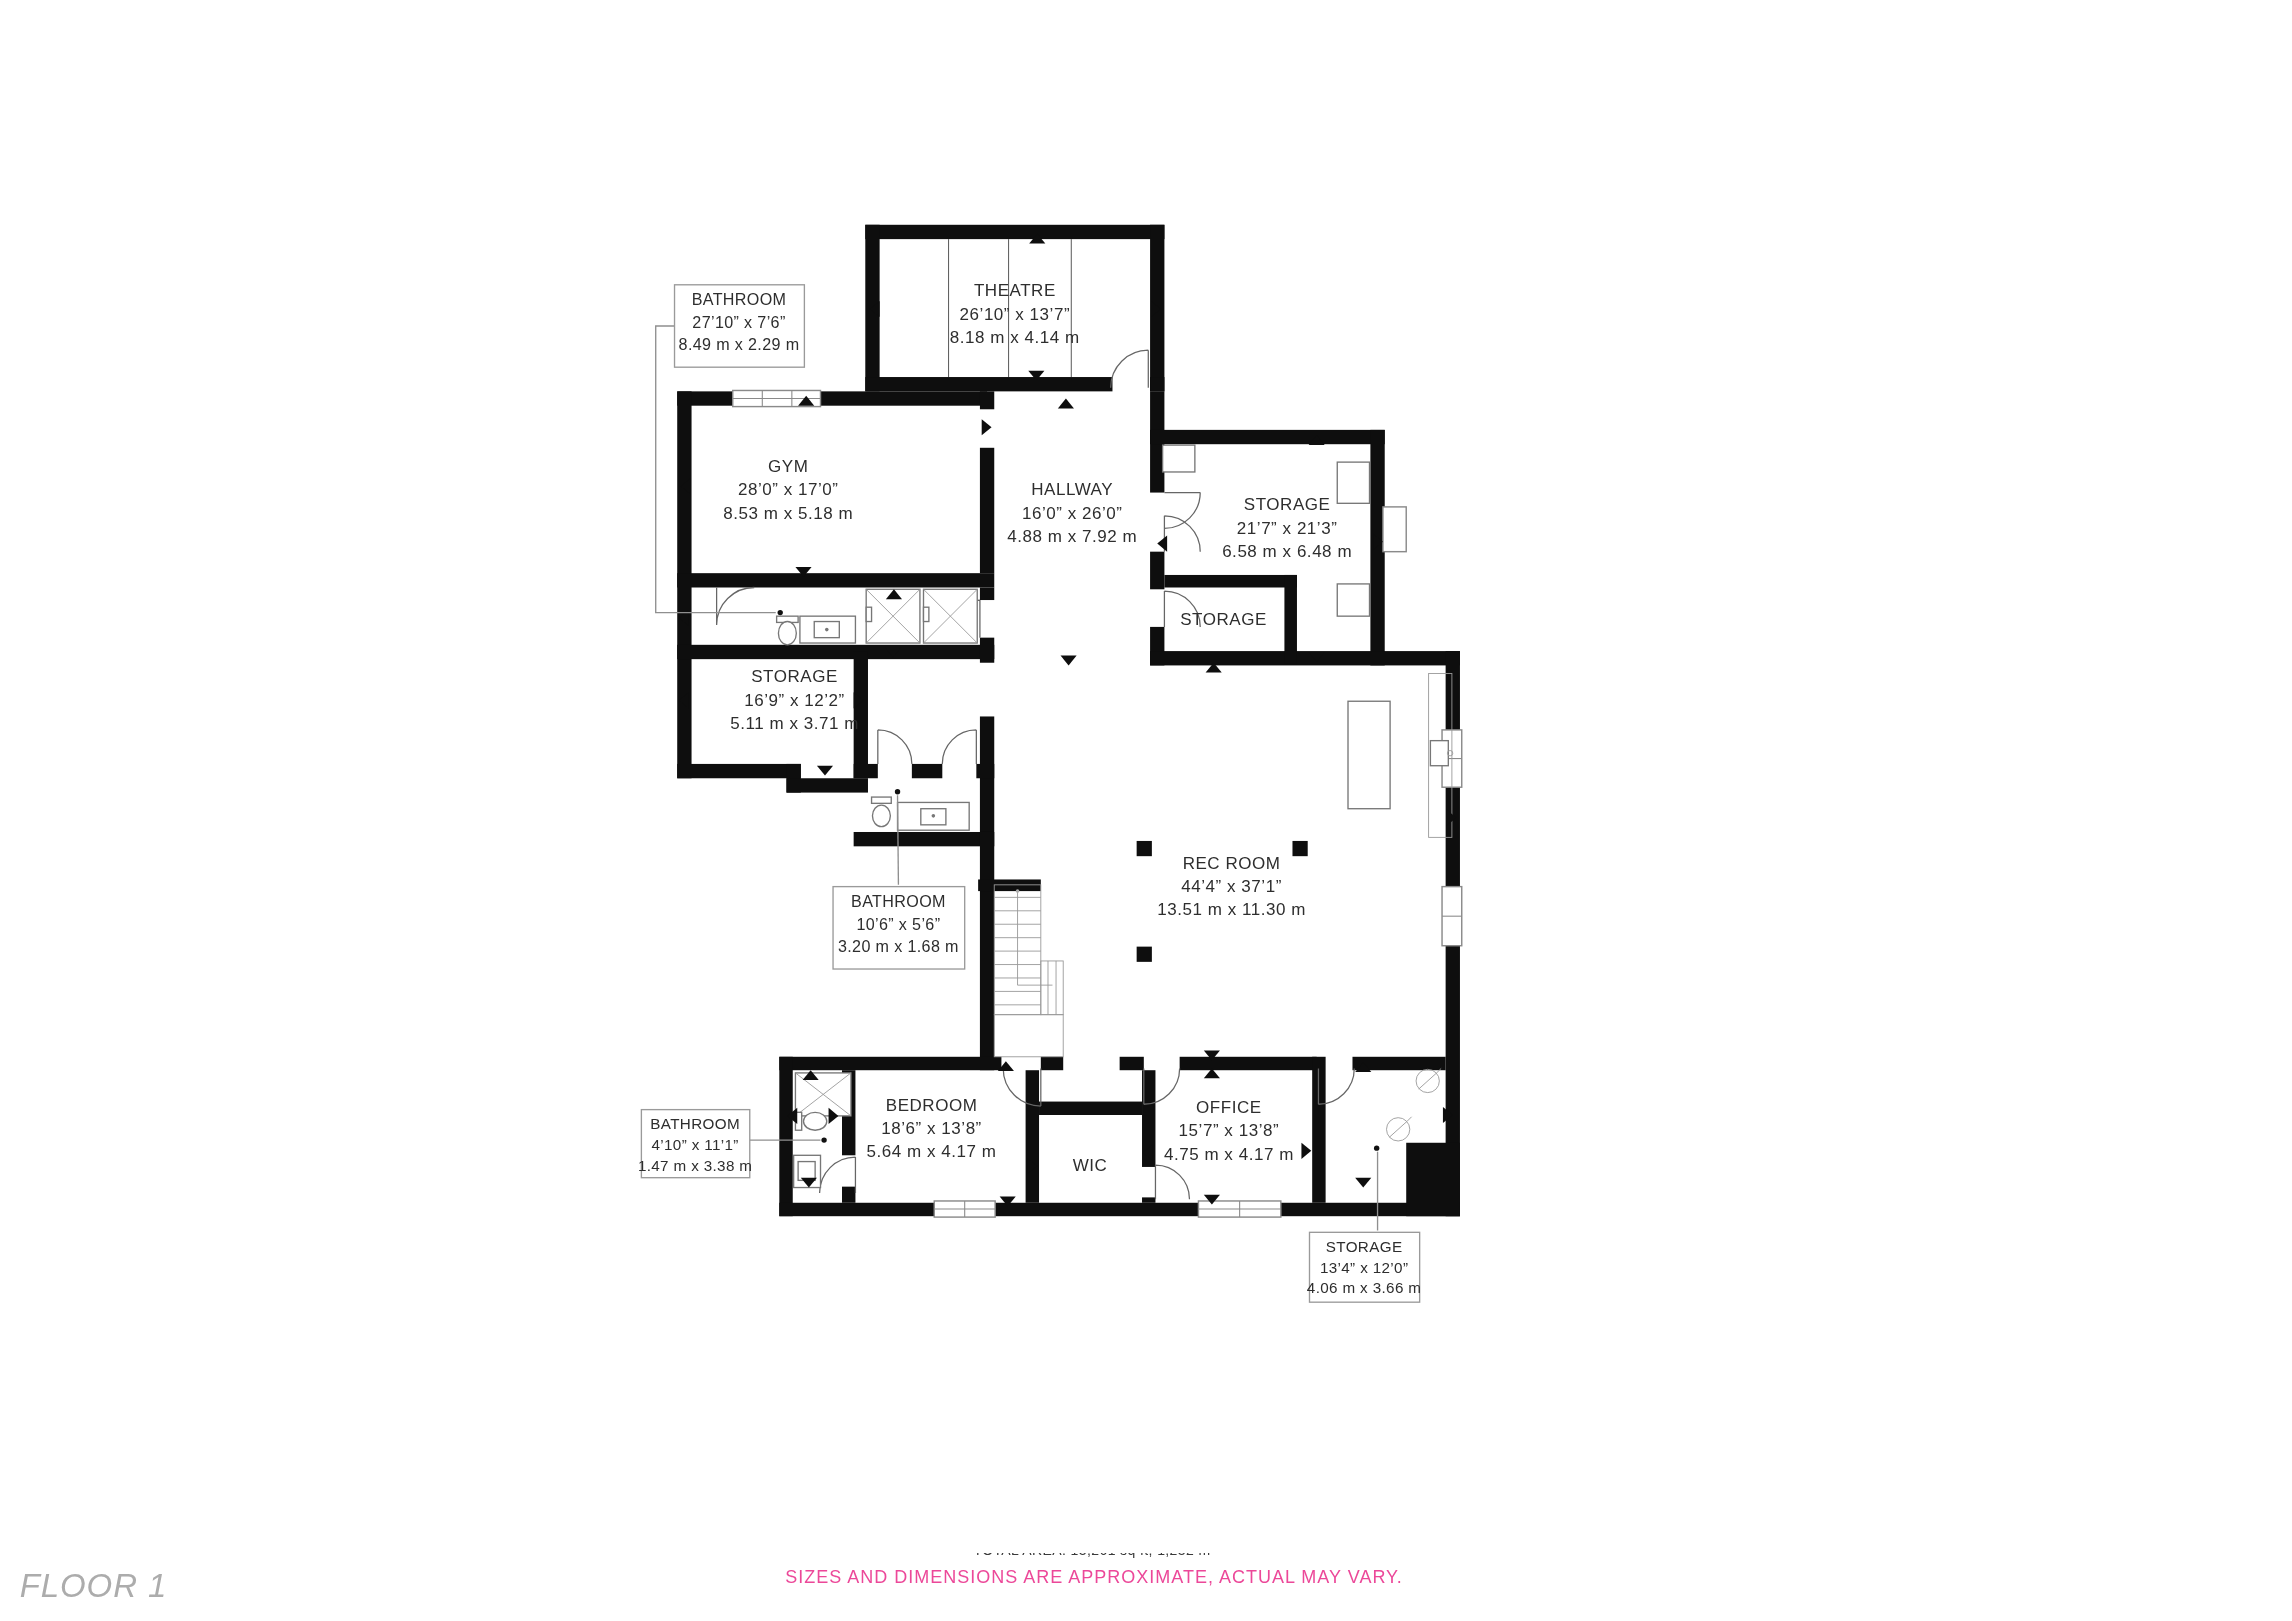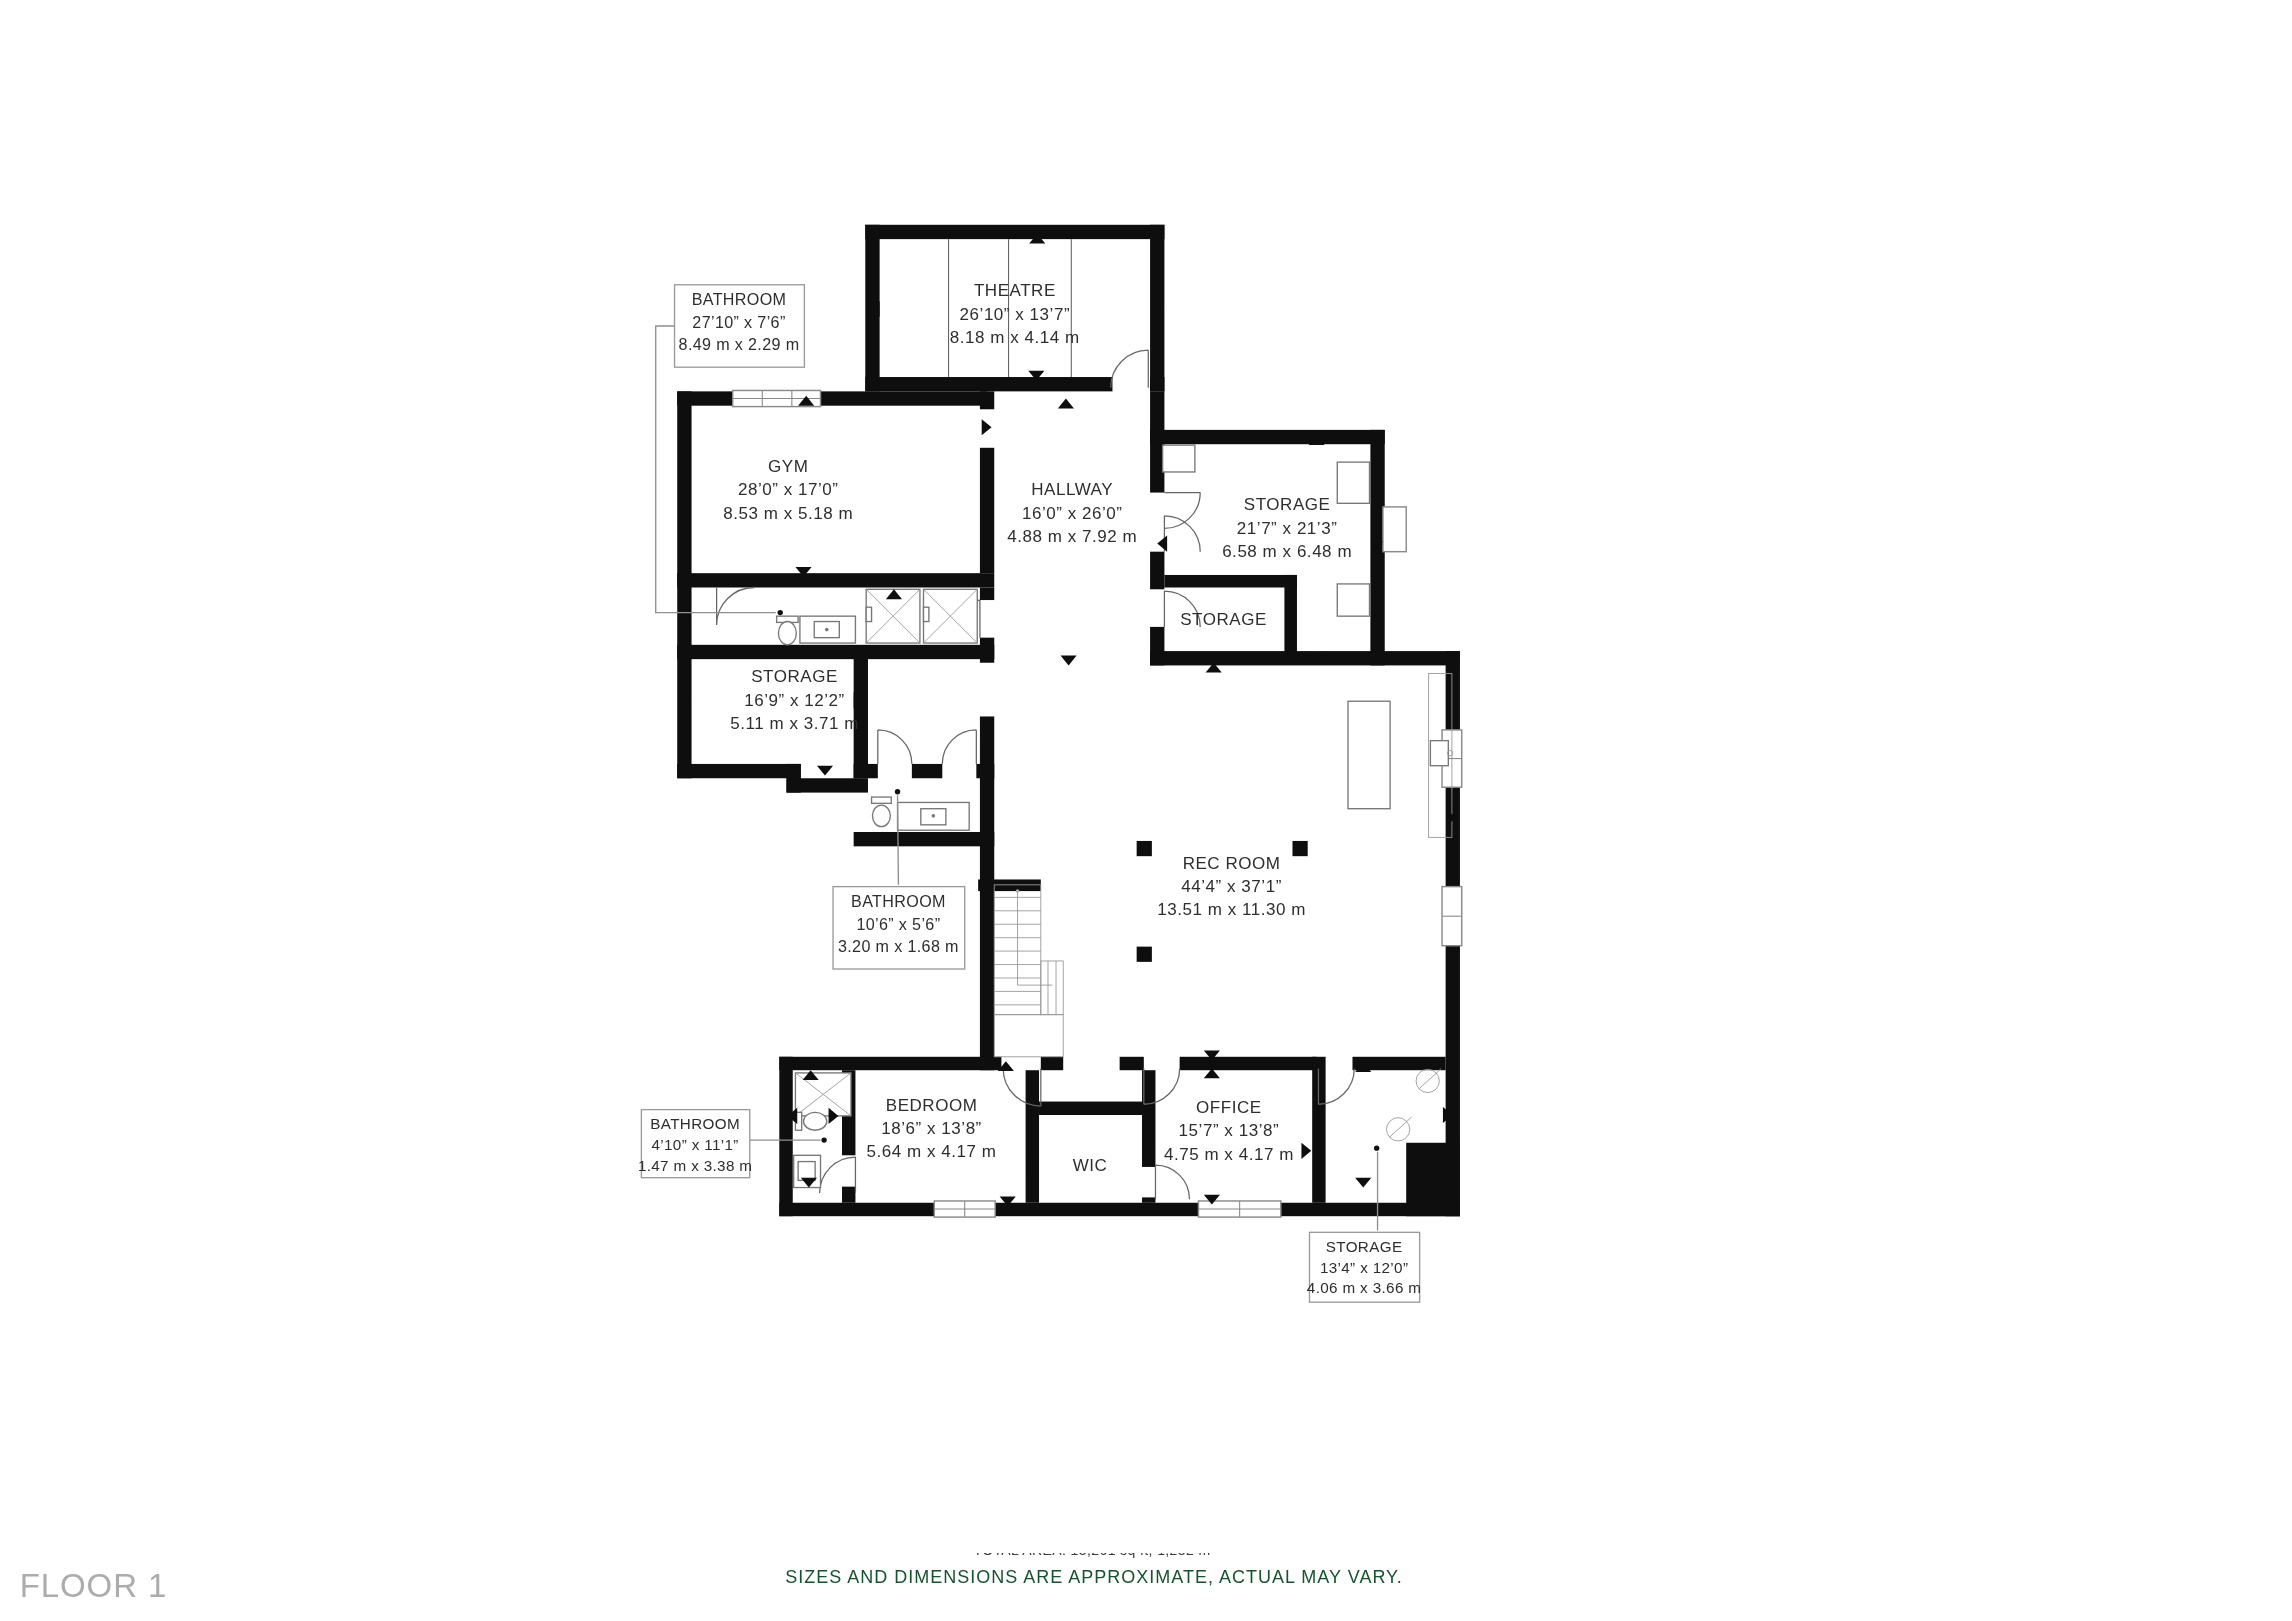--- a/index.html
+++ b/index.html
@@ -20,22 +20,22 @@
   .door{stroke:#666;stroke-width:1.4;fill:none;}
   .leader{stroke:#8f8f8f;stroke-width:1.5;fill:none;}
   .callout-box{fill:#ffffff;stroke:#9a9a9a;stroke-width:1.5;}
   .tri{fill:#0e0e0e;}
   .col{fill:#0e0e0e;}
   .roomline{stroke:#555;stroke-width:1.1;fill:none;}
   #footer-clip{position:absolute;left:922px;top:1553px;width:340px;height:8px;overflow:hidden;}
   #footer-clip span{display:block;margin-top:-10.7px;font-size:14px;color:#3a3a3a;text-align:center;
     letter-spacing:0.4px;white-space:nowrap;}
   #disclaimer{position:absolute;left:736px;top:1567px;width:716px;text-align:center;
-    font-size:18px;color:#14532d;letter-spacing:1px;white-space:nowrap;}
-  #floor-label{position:absolute;left:19.7px;top:1567px;font-size:33px;color:#acacac;letter-spacing:0.9px;}
+    font-size:18px;color:#ec4899;letter-spacing:1px;white-space:nowrap;}
+  #floor-label{position:absolute;left:19.7px;top:1567px;font-size:33px;color:#acacac;letter-spacing:0.9px;font-style:italic;}
 </style>
 </head>
 <body>
 
 <div id="stage">
 
 <svg id="plan-svg" width="2293" height="1621" viewBox="0 0 2560 1810">
 
   <defs>
     <polygon id="tri" points="-9,5 9,5 0,-6"></polygon>

